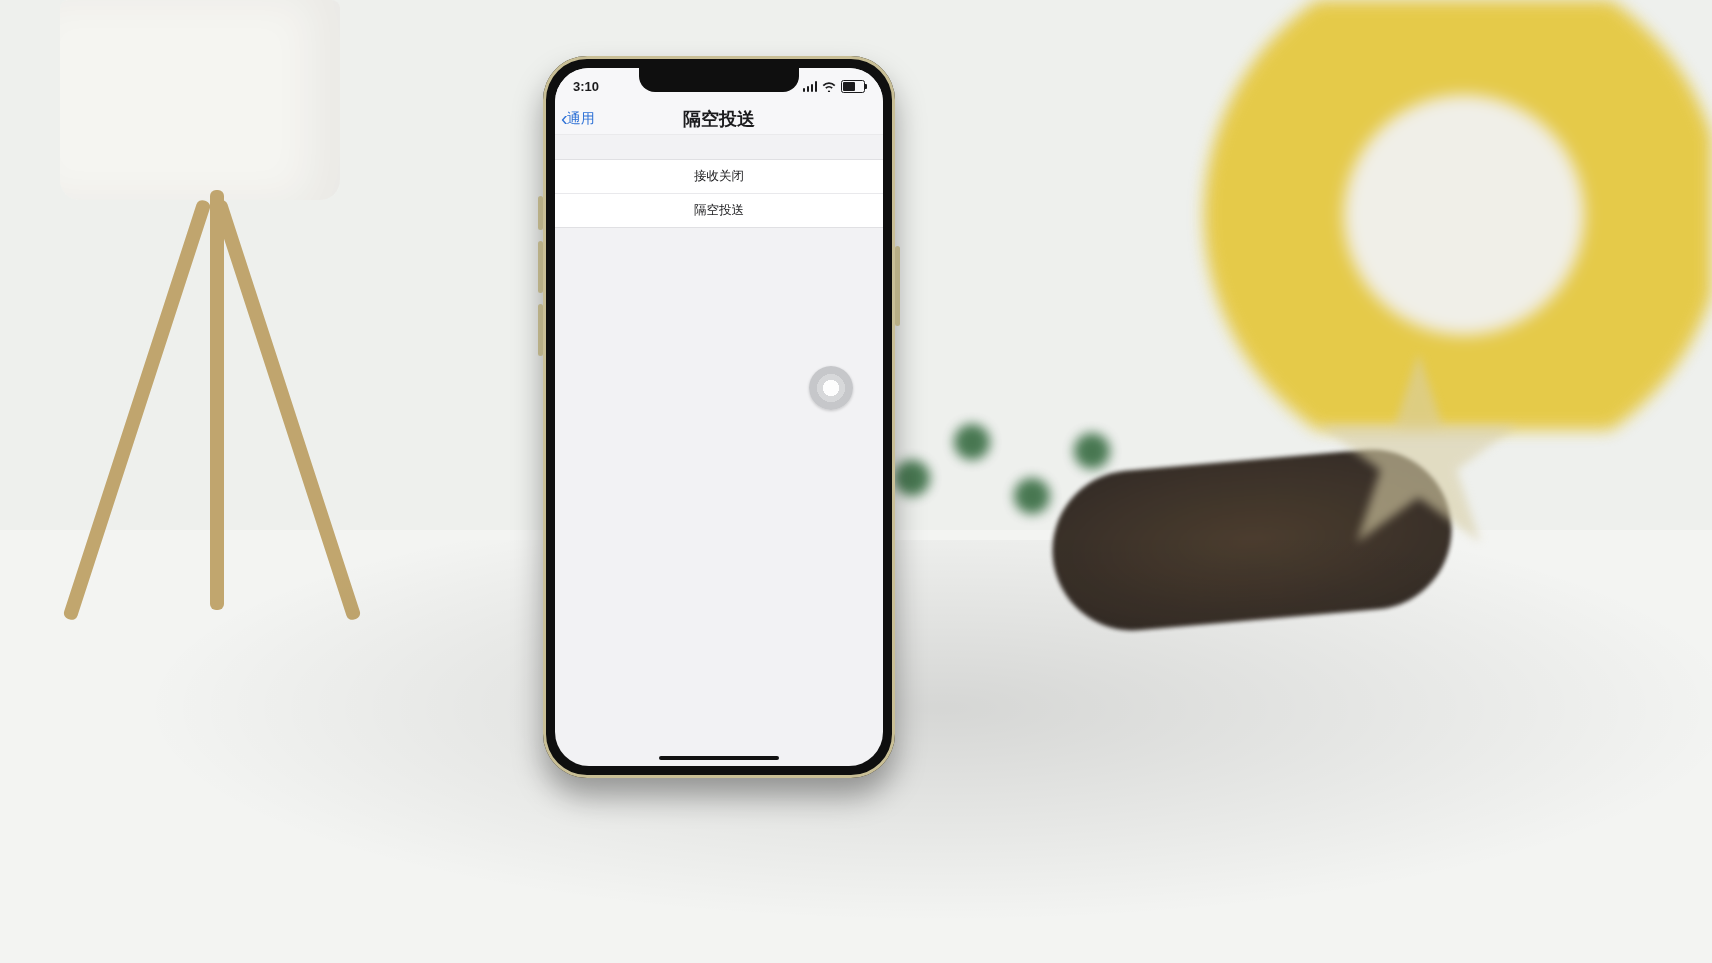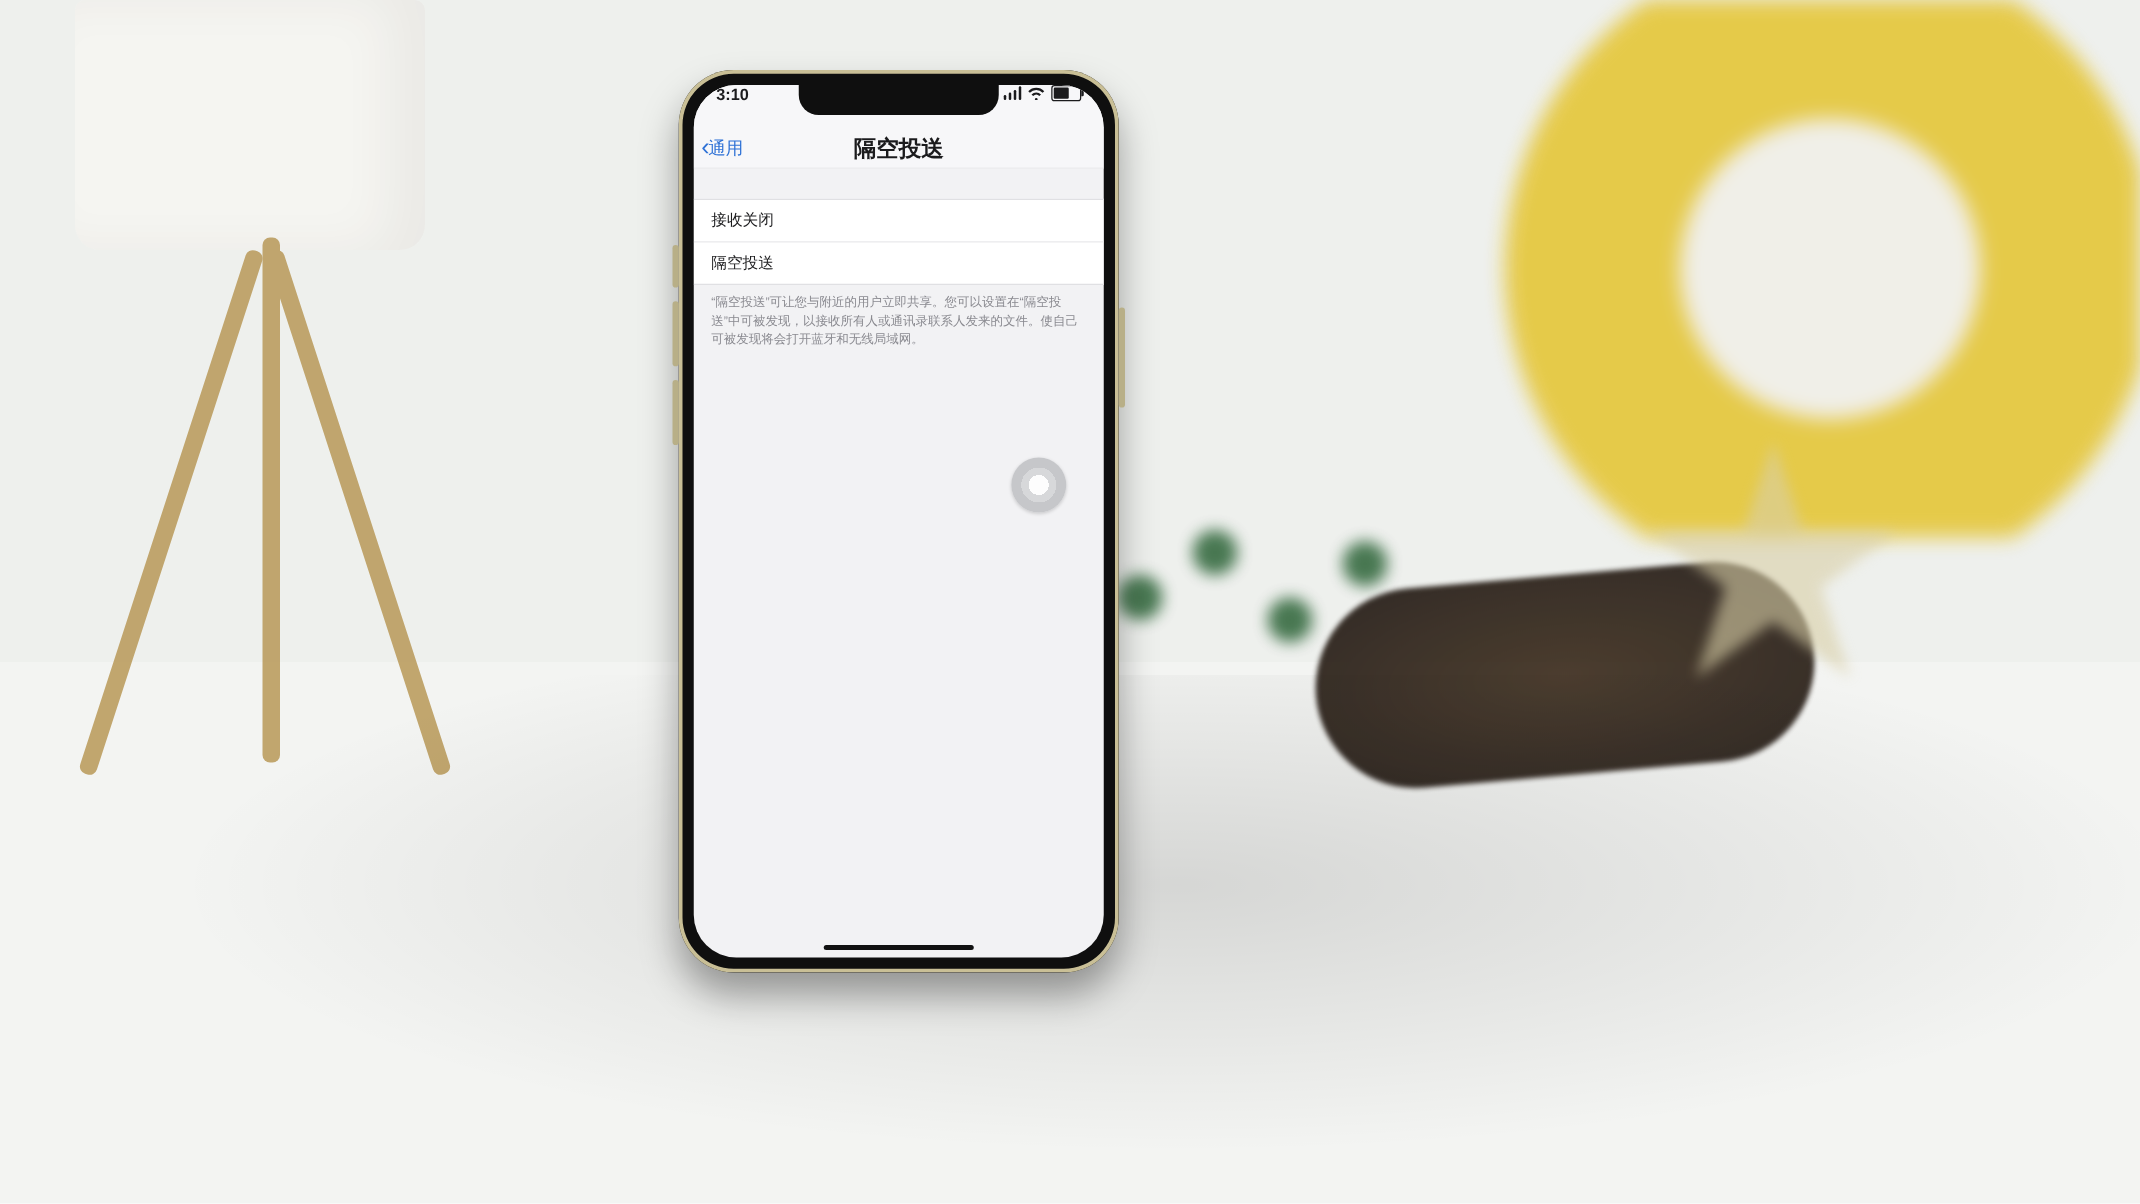--- a/index.html
+++ b/index.html
@@ -108,21 +108,21 @@
   }
   .home-indicator {
     position:absolute; bottom:6px; left:50%; transform:translateX(-50%);
     width:120px; height:4px; border-radius:4px; background:#111;
   }
 
   
   .status-bar {
     position: relative;
     height: 36px;
-    display: flex; align-items: flex-start; justify-content: space-between;
+    display: flex; align-items: center; justify-content: space-between;
     padding: 0 18px;
     font-size: 13px; font-weight: 600; color:#1b1b1d;
     background: #f7f7f9;
   }
   .status-right { display:flex; align-items:center; gap:5px; }
   .signal-icon { display:flex; align-items:flex-end; gap:1.5px; height:11px; }
   .signal-icon span { width:2.5px; background:#1b1b1d; border-radius:1px; }
   .signal-icon span:nth-child(1){height:4px}
   .signal-icon span:nth-child(2){height:6px}
   .signal-icon span:nth-child(3){height:8px}
@@ -161,21 +161,21 @@
 
   
   .group-spacer { height:24px; }
   .list {
     background:#fff;
     border-top:1px solid #e0e0e3;
     border-bottom:1px solid #e0e0e3;
   }
   .row {
     position:relative;
-    display:flex; align-items:center; justify-content:flex-start;
+    display:flex; align-items:center; justify-content:center;
     padding: 0 14px;
     height: 33px;
     font-size:12.5px; color:#1b1b1d;
     cursor:pointer;
   }
   .row + .row { border-top:1px solid #e9e9ec; }
   .row .check { color:#2f72d6; font-size:14px; font-weight:700; display:none; }
   .row.selected .check { display:inline-block; }
   .row.highlight {
     box-shadow: inset 0 0 0 2.5px #e11;
@@ -255,20 +255,19 @@
         <div class="row">
           <span>接收关闭</span>
 
         </div>
         <div class="row">
           <span>隔空投送</span>
 
         </div>
       </div>
 
-      <div class="footer-text">“隔空投送”可让您与附近的用户立即共享。您可以设置在“隔空投送”中可被发现，以接收所有人或通讯录联系人发来的文件。使自己可被发现将会打开蓝牙和无线局域网。</div>
 
       <div class="assistive" style="left:254px;top:298px;"></div>
 
       <div class="home-indicator"></div>
     </div>
   </div>
 </div>
 
 </body></html>

